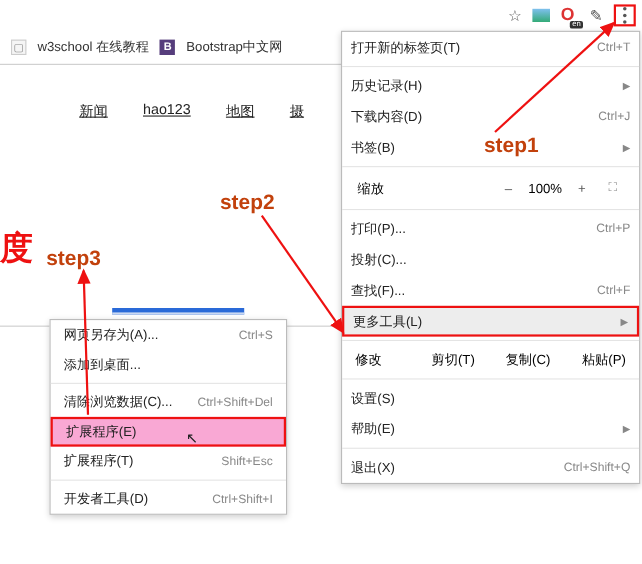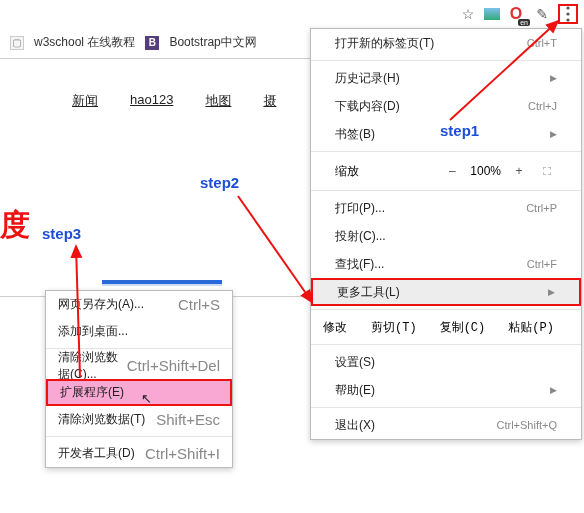--- a/index.html
+++ b/index.html
@@ -11,39 +11,39 @@
   .bookmarks .favicon { width: 14px; height: 14px; display:inline-flex; align-items:center; justify-content:center; font-size:10px; }
   .w3 { background:#f5f5f5; border:1px solid #ccc; color:#888; }
   .bs { background:#563d7c; color:#fff; font-weight:bold; }
   .navlinks { position: absolute; top: 92px; left: 72px; display: flex; gap: 32px; font-size: 13px; }
   .navlinks span { color: #222; text-decoration: underline; }
   .redchar { position:absolute; top:205px; left:0; font-size:30px; color:#e11; font-weight:bold; }
   .bluebar { position:absolute; top:280px; left:102px; width:120px; height:6px; background:#2a6ad8; border-bottom:2px solid #cbd9f2;}
   .hr { position:absolute; left:0; height:1px; background:#ccc; }
   
   .menu { position:absolute; top:28px; right:2px; width:272px; background:#fff; border:1px solid #bbb; box-shadow:0 2px 6px rgba(0,0,0,.2); font-size:12px; }
-  .menu .row { display:flex; align-items:center; justify-content:space-between; height:28px; padding:0 24px; color:#222; }
+  .menu .row { display:flex; align-items:center; justify-content:space-between; height:28px; padding:0 8px; color:#222; }
   .menu .shortcut { color:#888; font-size:11px; }
   .menu .sep { height:1px; background:#e4e4e4; margin:3px 0; }
-  .menu .zoomrow { display:flex; align-items:center; height:32px; padding:0 24px; gap:8px; }
+  .menu .zoomrow { display:flex; align-items:center; height:32px; padding:0 14px; gap:8px; }
   .menu .zoomrow .lbl { flex:1; }
   .menu .zoomrow .btn { width:20px; text-align:center; color:#555; }
   .menu .editrow { display:flex; align-items:center; height:28px; padding:0 12px; gap:8px; }
   .menu .editrow .lbl { width:40px; }
-  .menu .editrow .cell { flex:1; text-align:left;font-family:Liberation Mono, monospace; }
+  .menu .editrow .cell { flex:1; text-align:right; }
   .menu .highlight { background:#ededed; border:2px solid #e11; }
   .menu .submenu-arrow { color:#888; font-size:9px; margin-left:6px; }
   
-  .submenu { position:absolute; top:290px; left:45px; width:188px; background:#fff; border:1px solid #bbb; box-shadow:0 2px 6px rgba(0,0,0,.2); font-size:12px; }
+  .submenu { position:absolute; top:290px; left:45px; width:216px; background:#fff; border:1px solid #bbb; box-shadow:0 2px 6px rgba(0,0,0,.2); font-size:12px; }
   .submenu .row { display:flex; align-items:center; justify-content:space-between; height:27px; padding:0 12px; color:#222; }
   .submenu .sep { height:1px; background:#e4e4e4; margin:3px 0; }
   .submenu .highlight { background:#f9a8d4; border:2px solid #e11; }
-  .submenu .shortcut { color:#888; font-size:15px; }
+  .submenu .shortcut { color:#888; font-size:11px; }
   
-  .anno { position:absolute; color:#1d4ed8; font-size:15px; font-weight:bold; }
+  .anno { position:absolute; color:#c2410c; font-size:19px; font-weight:bold; }
   svg.arrow { position:absolute; pointer-events:none; }
 </style>
 </head>
 <body>
 
 <div class="toolbar">
   <span class="ico">☆</span>
   <span class="ico" style="background:linear-gradient(#7ec0ee,#3a7);width:16px;height:12px;"></span>
   <span class="ico" style="position:relative;">
     <span style="color:#d33;font-weight:bold;font-size:16px;">O</span>
@@ -154,21 +154,21 @@
   <div class="sep"></div>
   <div class="row">
     <span>清除浏览数据(C)...</span>
     <span class="shortcut">Ctrl+Shift+Del</span>
   </div>
   <div class="row highlight" style="position:relative;">
     <span>扩展程序(E)</span>
     <span style="position:absolute;right:78px;top:10px;font-size:13px;">↖</span>
   </div>
   <div class="row">
-    <span>清除浏览数据(T)</span>
+    <span>扩展程序(T)</span>
     <span class="shortcut">Shift+Esc</span>
   </div>
   <div class="sep"></div>
   <div class="row">
     <span>开发者工具(D)</span>
     <span class="shortcut">Ctrl+Shift+I</span>
   </div>
 </div>
 
 <span class="anno" style="top:122px; left:440px;">step1</span>

